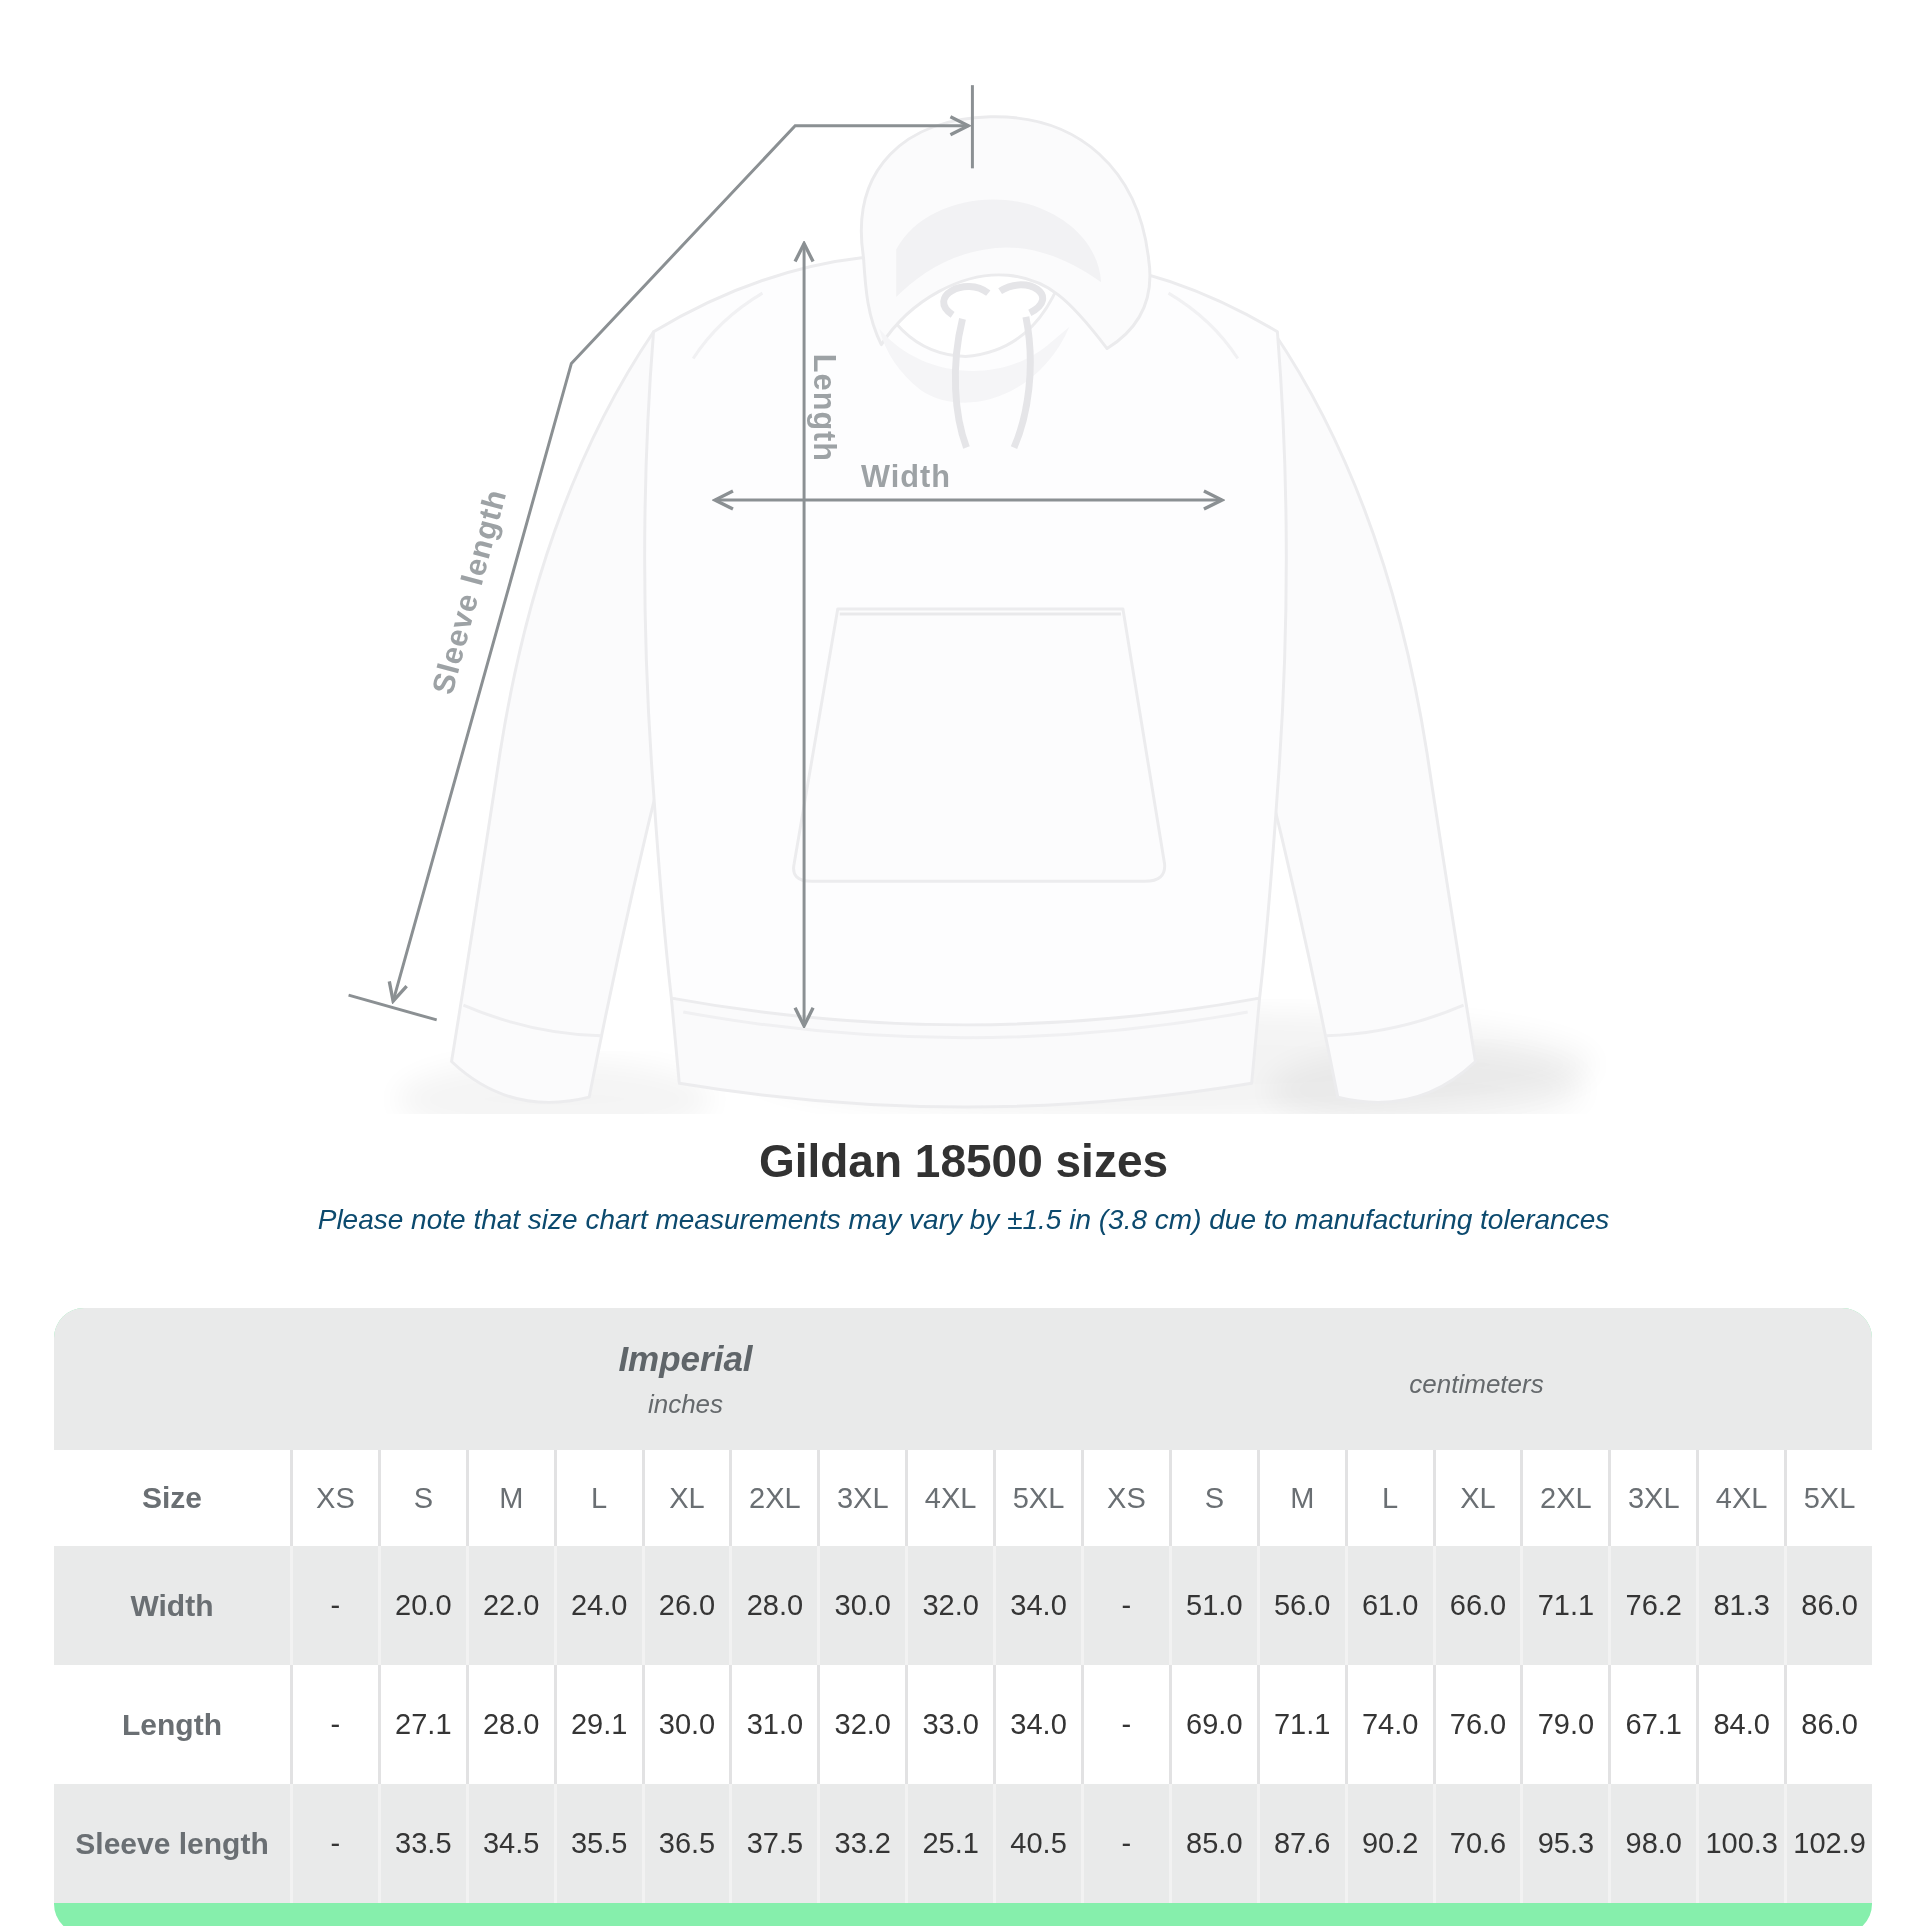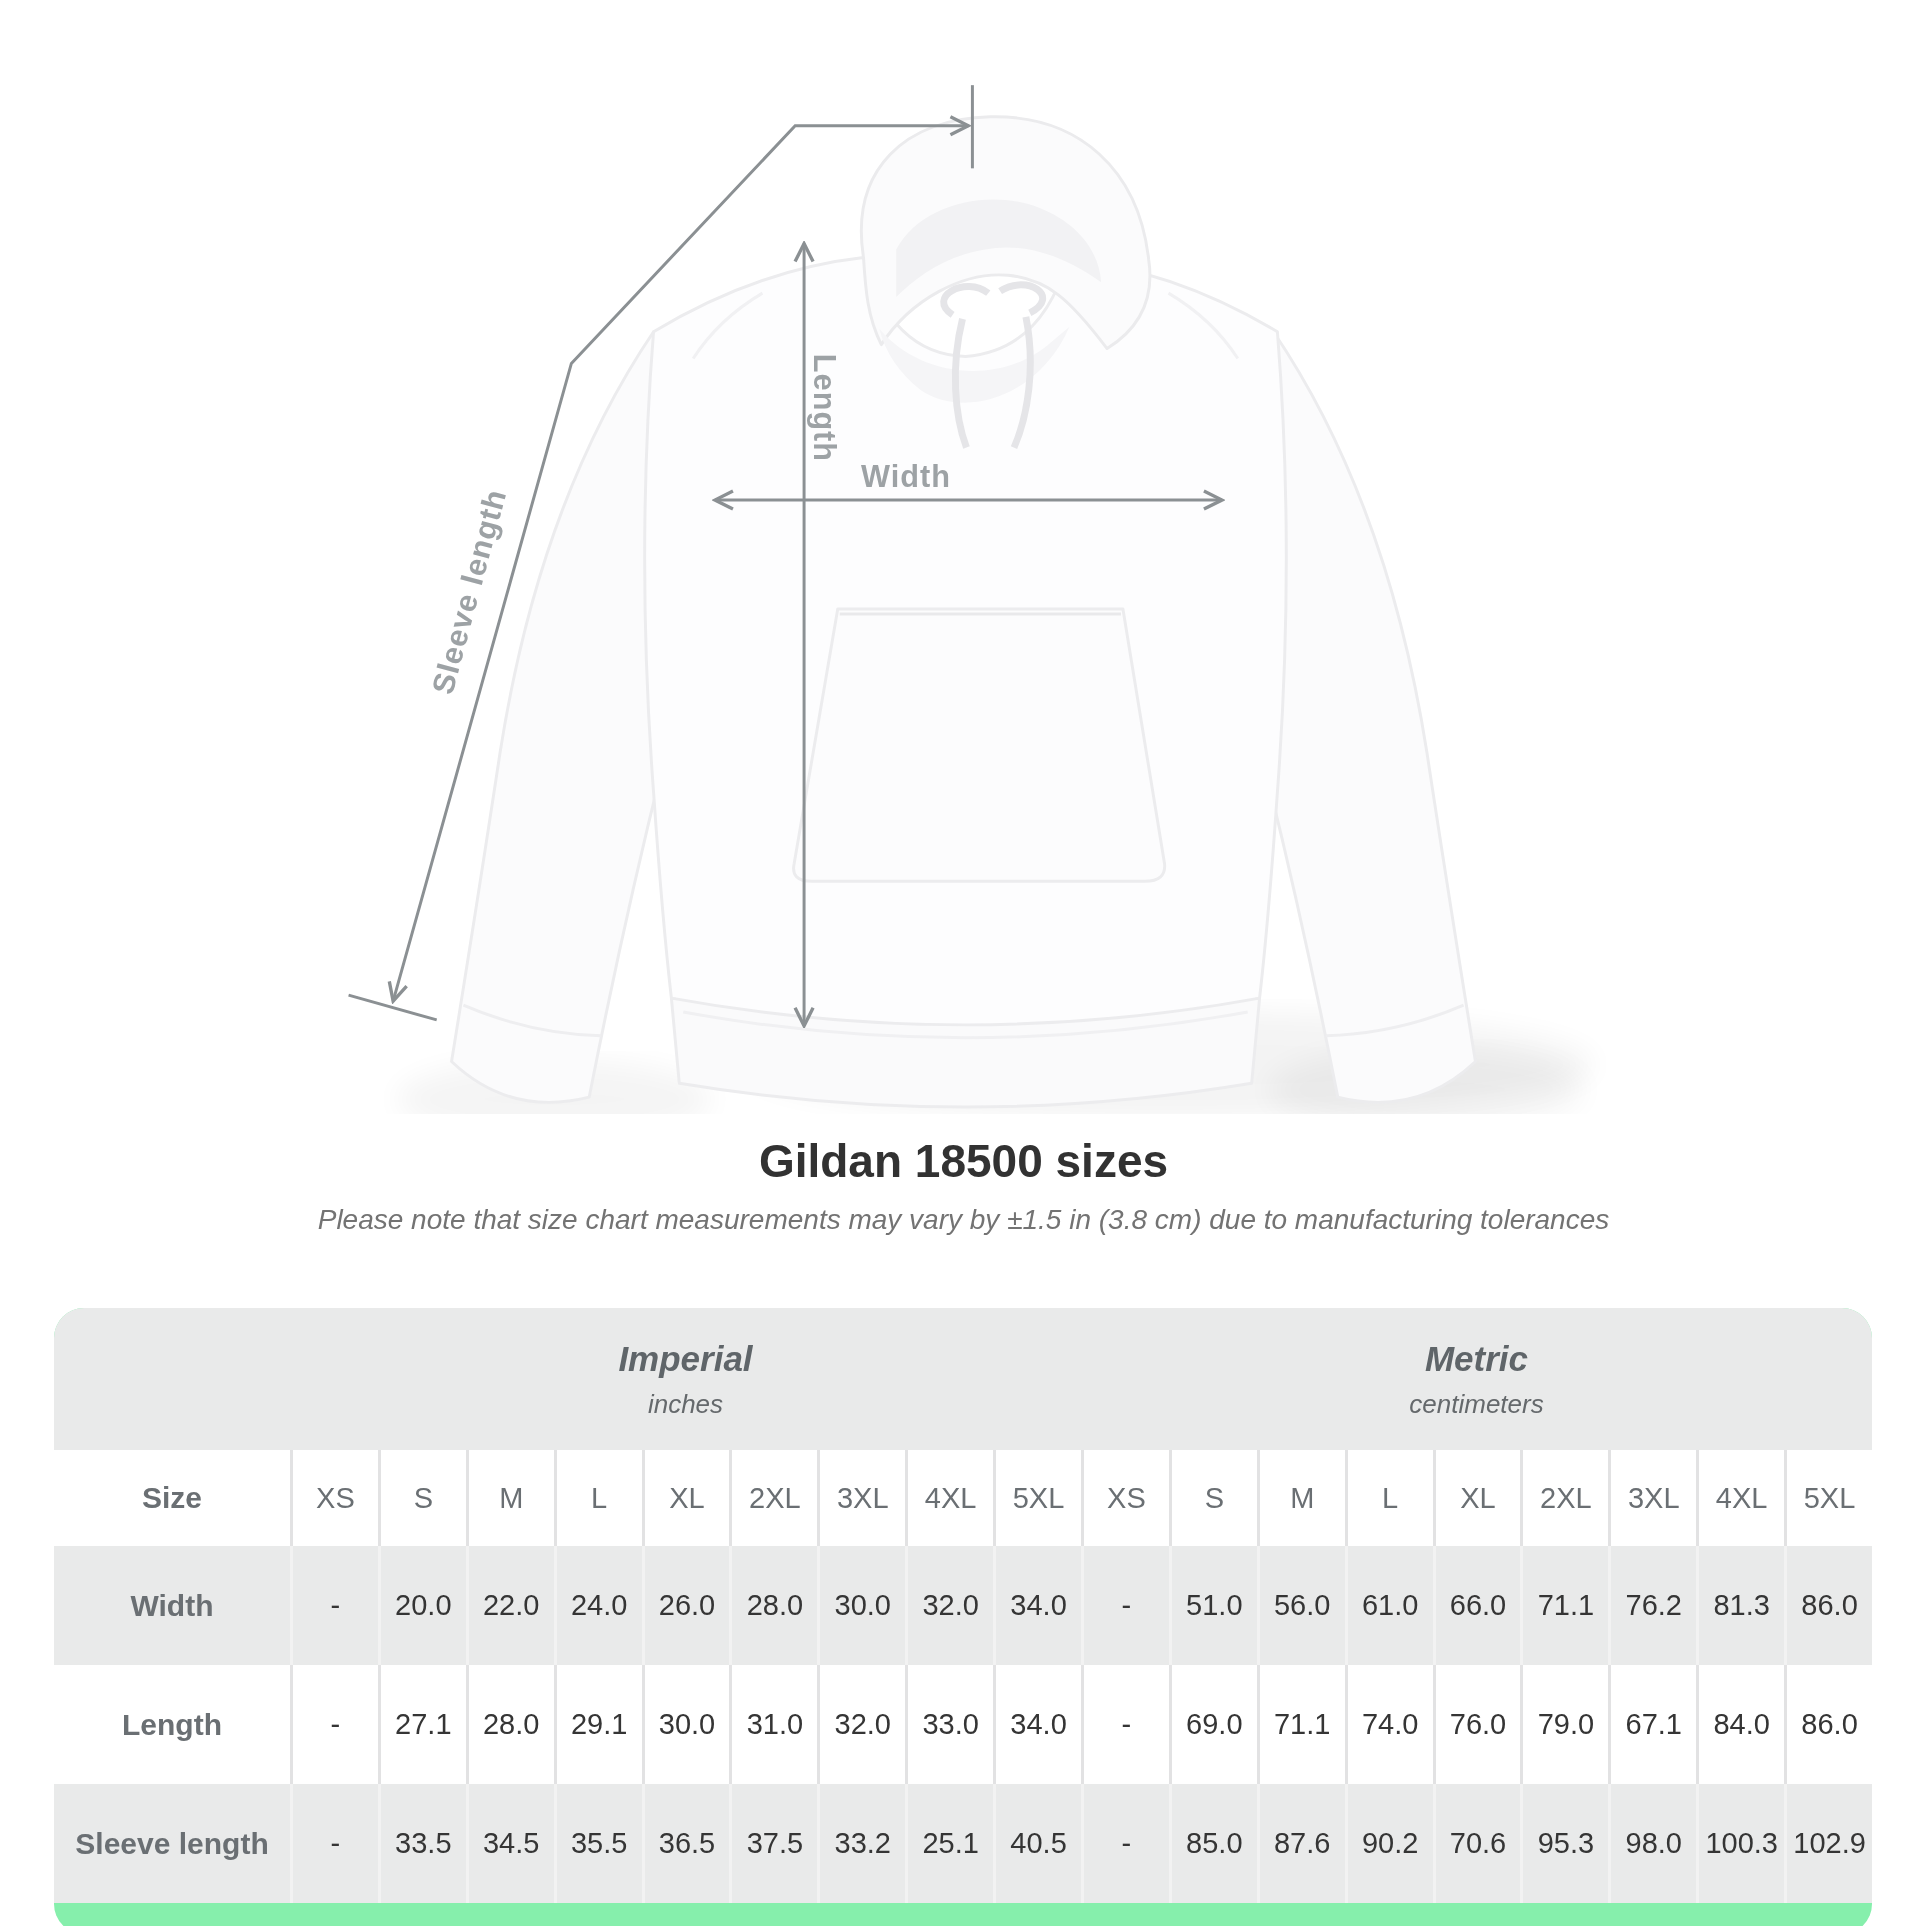--- a/index.html
+++ b/index.html
@@ -7,21 +7,21 @@
     position:relative;width:1927px;height:1927px;background:#ffffff;overflow:hidden;
     font-family:"Liberation Sans", sans-serif;
   }
   
   #diagram{position:absolute;left:0;top:0;width:1927px;height:1114px;}
   .measure{stroke:#8b9093;stroke-width:3;fill:none;}
   .diagram-label{font-family:"Liberation Sans",sans-serif;font-weight:700;font-size:31px;fill:#9da2a5;letter-spacing:1px;}
   
   #heading{position:absolute;left:0;top:1122px;width:1927px;text-align:center;}
   #title{font-size:46px;font-weight:700;color:#323232;margin:12px;}
-  #subtitle{font-size:28px;font-style:italic;color:#737373;margin-top:16px;}
+  #subtitle{font-size:28px;font-style:italic;color:#0c4a6e;margin-top:16px;}
   
   #table-wrap{
     position:absolute;left:54px;top:1275px;width:1818px;height:626px;
     border-radius:30px;overflow:hidden;background:#86efac;margin-top:33px;
   }
   .trow{display:grid;grid-template-columns:236px repeat(18,1fr);}
   .band{height:142px;background:#e9eaea;align-items:center;}
   .band-group{text-align:center;}
   .band-title{font-size:35px;font-weight:700;font-style:italic;color:#5f6569;}
   .band-unit{font-size:26px;font-style:italic;color:#65696c;margin-top:10px;}
@@ -107,21 +107,20 @@
 
   <div id="table-wrap">
 
     <div class="trow band">
       <div></div>
       <div class="band-group" style="grid-column:2/11">
         <div class="band-title">Imperial</div>
         <div class="band-unit">inches</div>
       </div>
       <div class="band-group" style="grid-column:11/20">
-        <div class="band-title">Metric</div>
         <div class="band-unit">centimeters</div>
       </div>
     </div>
 
     <div class="trow cells row-size">
       <div class="cell label-cell">Size</div>
     <div class="cell head-cell">XS</div>
         <div class="cell head-cell">S</div>
         <div class="cell head-cell">M</div>
         <div class="cell head-cell">L</div>

